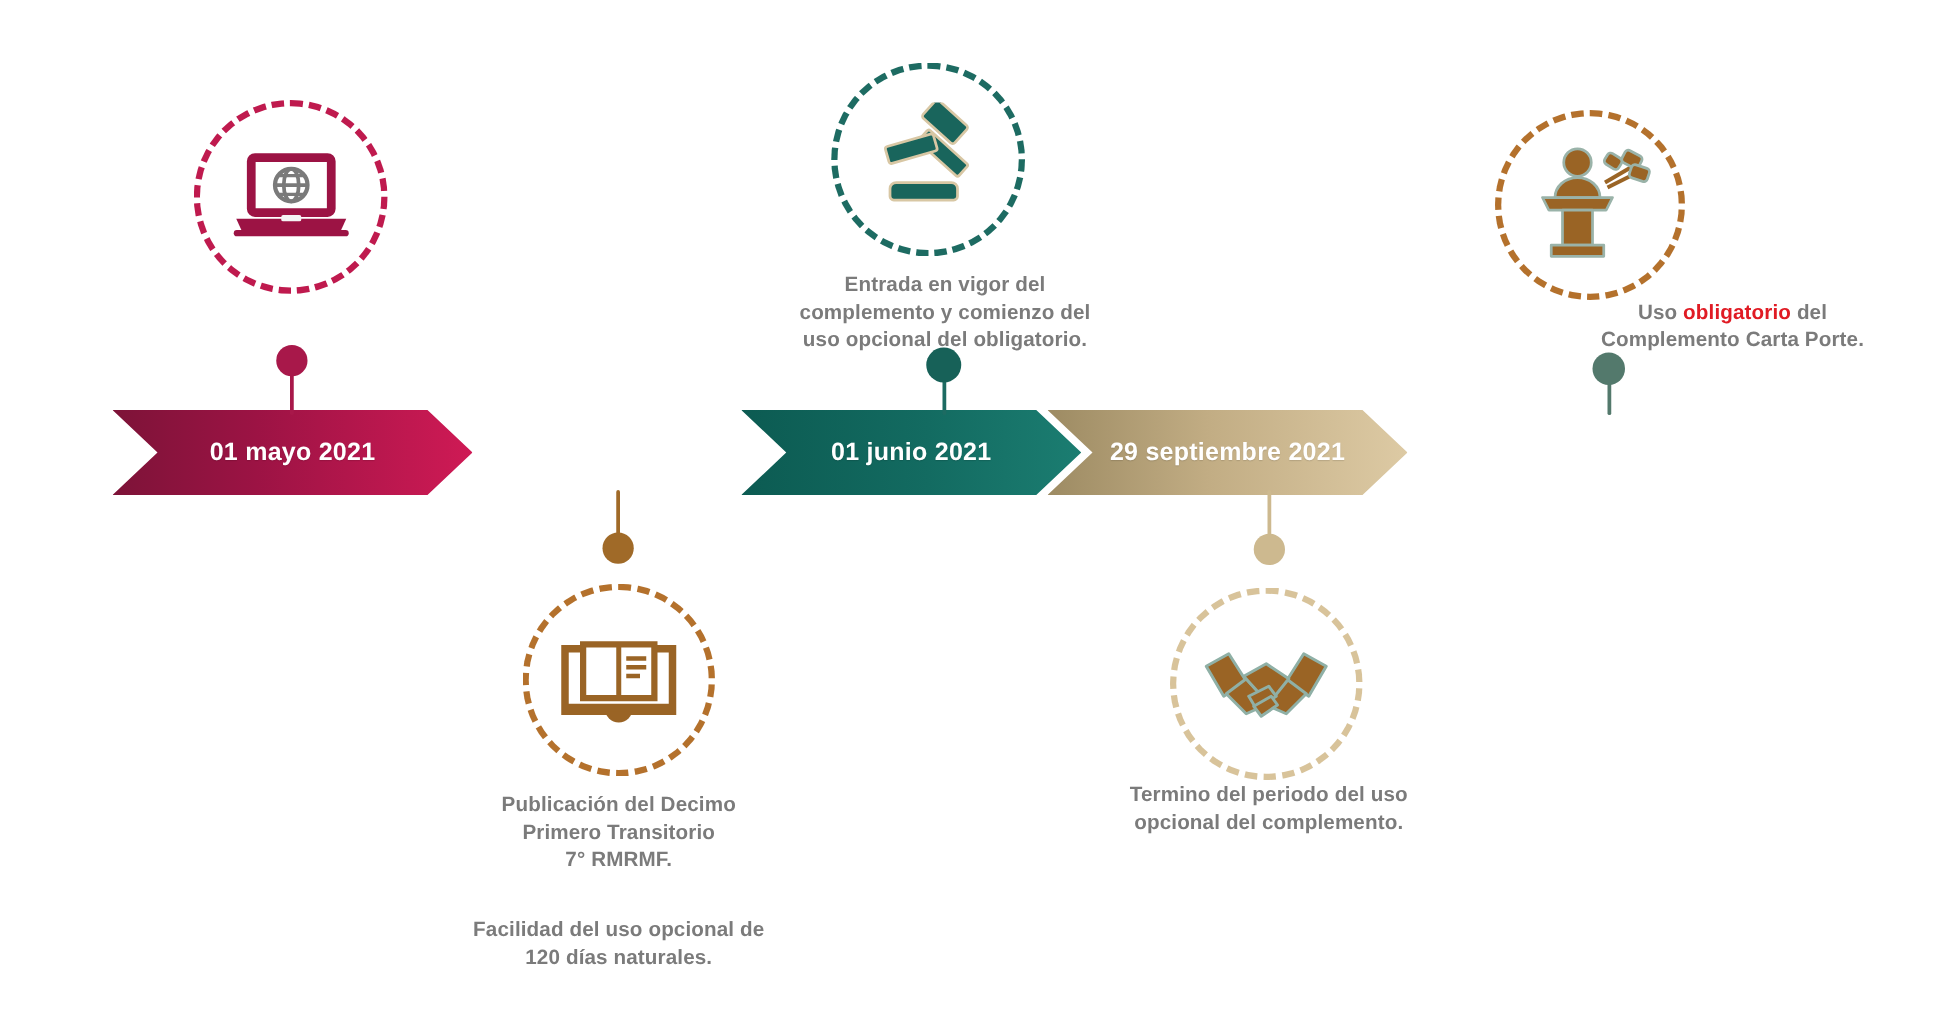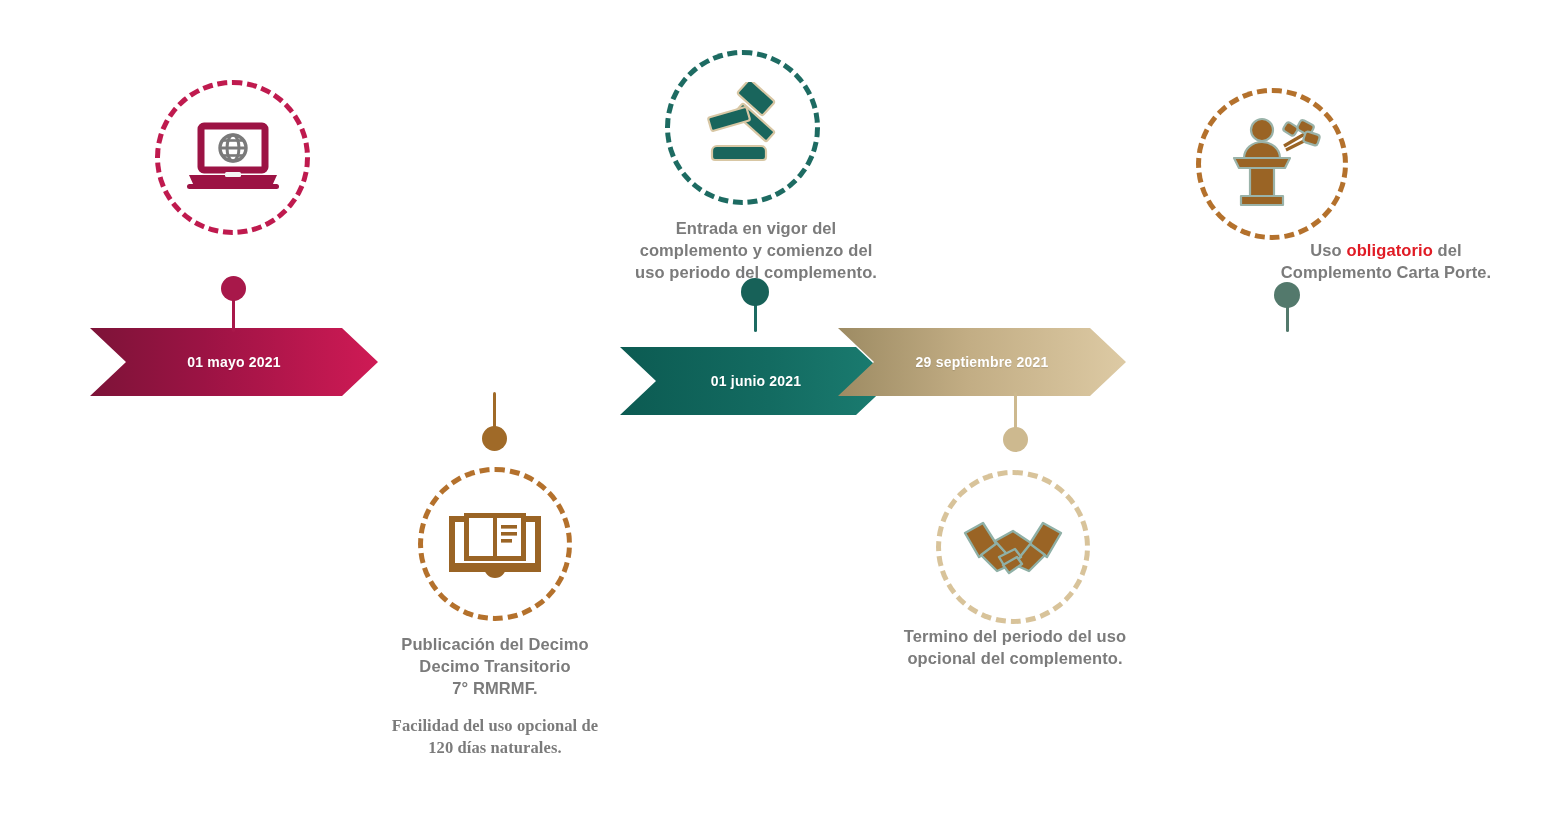--- a/index.html
+++ b/index.html
@@ -28,45 +28,44 @@
   .seg {
     position: absolute;
     top: 0;
     height: 68px;
     display: flex;
     align-items: center;
     justify-content: center;
   }
   .seg .lbl {
     color: #ffffff;
-    font-size: 14px;
+    font-size: 20px;
     font-weight: bold;
     letter-spacing: 0.2px;
     white-space: nowrap;
     position: relative;
     z-index: 3;
     text-shadow: 0 1px 1px rgba(0,0,0,0.13);
   }
 
   
   .seg-1 {
     left: 0px; width: 288px;
     background: linear-gradient(90deg, #7d1338 0%, #9c1344 40%, #cf1a55 100%);
     clip-path: polygon(0 0, 252px 0, 288px 50%, 252px 100%, 0 100%, 36px 50%);
   }
   .seg-2 {
     left: 270px; width: 270px;
     background: linear-gradient(90deg, #7c5418 0%, #a86c22 55%, #c98930 100%);
     clip-path: polygon(0 0, 234px 0, 270px 50%, 234px 100%, 0 100%, 36px 50%);
   }
   .seg-3 {
-    left: 530px; width: 272px;
+    left: 503px; width: 272px;
     background: linear-gradient(90deg, #0c5b52 0%, #136b61 55%, #1b7d71 100%);
     clip-path: polygon(0 0, 236px 0, 272px 50%, 236px 100%, 0 100%, 36px 50%);
-    margin-top: 19px;
   }
   .seg-4 {
     left: 748px; width: 288px;
     background: linear-gradient(90deg, #9d8b63 0%, #c2ad84 45%, #ddcaa4 100%);
     clip-path: polygon(0 0, 252px 0, 288px 50%, 252px 100%, 0 100%, 36px 50%);
   }
   .seg-5 {
     left: 1046px; width: 294px;
     background: linear-gradient(90deg, #2f6458 0%, #4a7f71 50%, #699a8a 100%);
     clip-path: polygon(0 0, 258px 0, 294px 50%, 258px 100%, 0 100%, 36px 50%);
@@ -101,21 +100,21 @@
     position: absolute;
     text-align: center;
     color: #7b7b7b;
     font-size: 16.5px;
     font-weight: bold;
     line-height: 1.33;
     letter-spacing: 0.1px;
   }
   .caption .hl { color: #e01b24; }
   .caption p { margin: 0; }
-  .caption p + p { margin-top: 15px; font-family: Liberation Serif, serif; }
+  .caption p + p { margin-top: 34px; }
 </style>
 </head>
 <body>
 
 <div id="stage">
 
   <div class="ribbon">
     <div class="seg seg-1">
       <span class="lbl">01 mayo 2021</span>
     </div>
@@ -170,21 +169,21 @@
 
         <path d="M38 62 h22 a11 11 0 0 1 -22 0 Z" fill="#9a6425"></path>
         <rect x="6" y="58" width="86" height="6" fill="#9a6425"></rect>
       </svg>
     </span>
   </div>
 
   <div class="caption" style="left:340px; top:634px; width:310px;">
     <p>
       <span>Publicación del Decimo</span><br>
-      <span>Decimo Transitorio</span><br>
+      <span>Primero Transitorio</span><br>
       <span>7° RMRMF.</span>
     </p>
     <p>
       <span>Facilidad del uso opcional de</span><br>
       <span>120 días naturales.</span>
     </p>
   </div>
 
   <div class="stem" style="left:754px; top:296px; height:36px; background:#1d6b62;"></div>
   <div class="dot" style="left:741px; top:278px; width:28px; height:28px; background:#176158;"></div>
@@ -203,21 +202,21 @@
           <path d="M22 64 h44 a5 5 0 0 1 5 5 v6 a3 3 0 0 1 -3 3 H20 a3 3 0 0 1 -3 -3 v-6 a5 5 0 0 1 5 -5 Z"></path>
         </g>
       </svg>
     </span>
   </div>
 
   <div class="caption" style="left:586px; top:218px; width:340px;">
     <p>
       <span>Entrada en vigor del</span><br>
       <span>complemento y comienzo del</span><br>
-      <span>uso periodo del complemento.</span>
+      <span>uso opcional del obligatorio.</span>
     </p>
   </div>
 
   <div class="stem" style="left:1014px; top:392px; height:46px; background:#cdb98f;"></div>
   <div class="dot" style="left:1003px; top:427px; width:25px; height:25px; background:#cdb98f;"></div>
 
   <div class="badge" style="left:936px; top:470px; width:154px; height:154px; border-color:#d8c39a;">
     <span>
       <svg width="108" height="68" viewBox="0 0 108 68">
         <g stroke="#8fb0a6" stroke-width="2.4" fill="#9a6425" stroke-linejoin="round">

